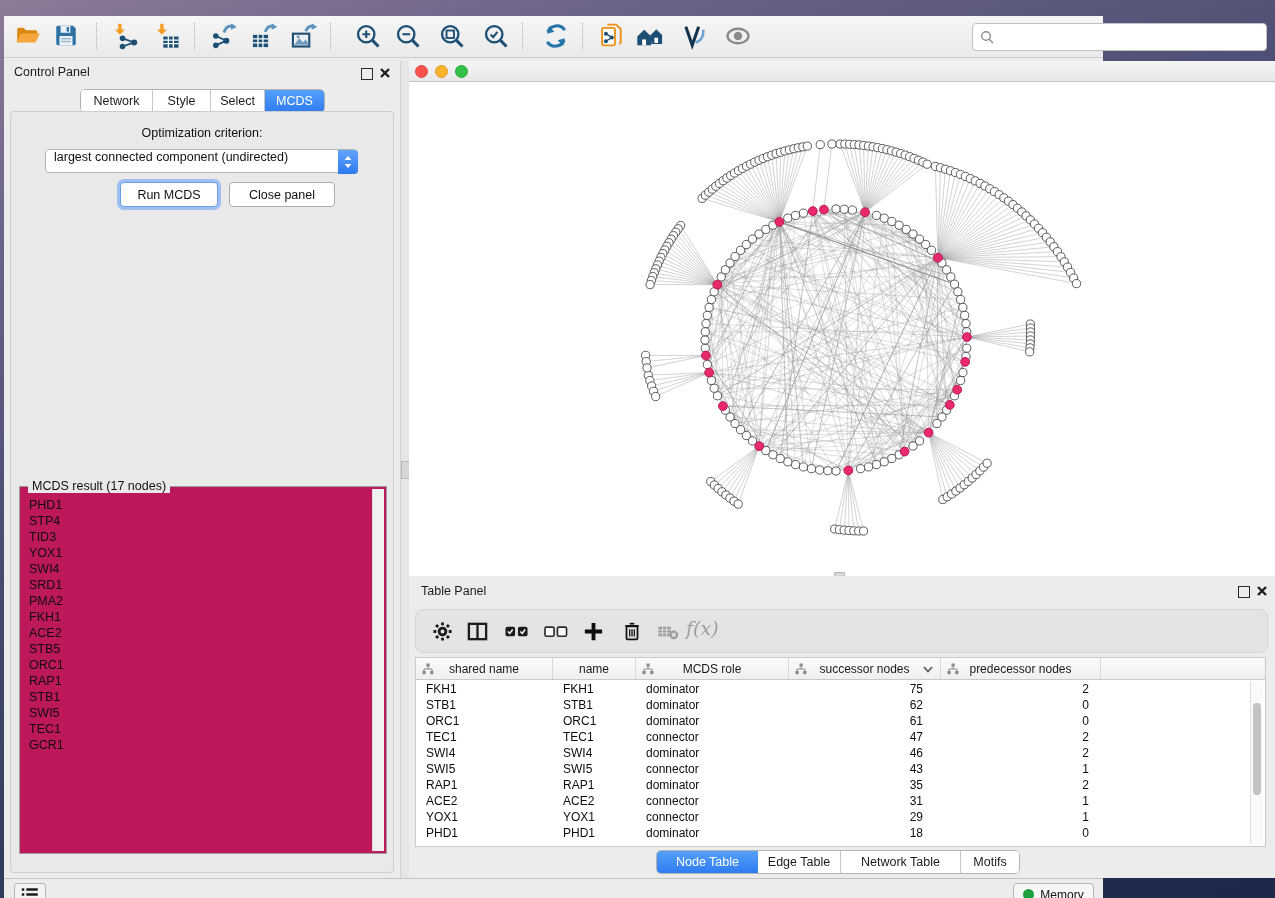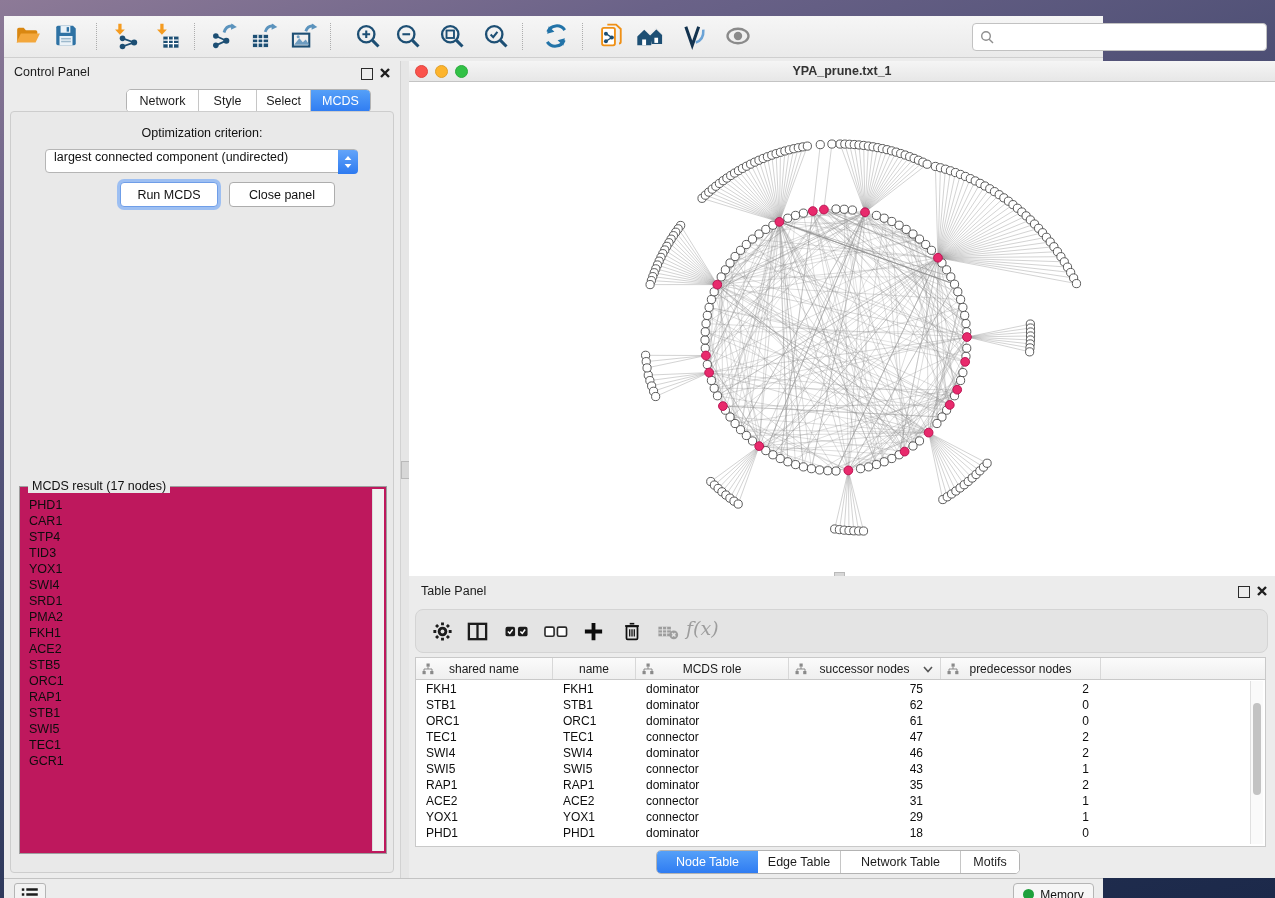--- a/index.html
+++ b/index.html
@@ -24,21 +24,21 @@
     border-left:1px solid #d2d2d2;border-right:1px solid #d2d2d2;}
   .vsplit .handle{position:absolute;left:0px;top:400px;width:7px;height:16px;background:#d7d7d7;border:1px solid #b9b9b9;}
   .hsplit-handle{position:absolute;left:830px;top:556px;width:9px;height:8px;background:#d7d7d7;border:1px solid #b9b9b9;}
 
   
   .cpanel{position:absolute;left:0;top:45px;width:396px;height:817px;}
   .panel-title{position:absolute;font-size:12.5px;color:#1c1c1c;}
   .float-btn{position:absolute;width:10px;height:10px;border:1.6px solid #2b2b2b;}
   .close-btn{position:absolute;width:12px;height:12px;}
   .cp-tabs{position:absolute;left:76px;top:28px;height:22px;display:flex;border:1px solid #b3b3b3;
-    border-radius:5px;overflow:hidden;background:#fff;margin-left:46px;}
+    border-radius:5px;overflow:hidden;background:#fff;}
   .seg-tab{display:flex;align-items:center;justify-content:center;font-size:12.5px;color:#1c1c1c;
     border-right:1px solid #c6c6c6;background:#fff;box-sizing:border-box;}
   .seg-tab:last-child{border-right:0;}
   .seg-tab.active{background:linear-gradient(#55a0f8,#2f7cf2);color:#fff;border-right:0;}
   .cp-card{position:absolute;left:6px;top:50px;width:382px;height:760px;background:#e9e9e9;
     border:1px solid #cdcdcd;border-radius:4px;}
   .opt-label{position:absolute;left:0;top:14px;width:100%;text-align:center;font-size:12.5px;color:#111;}
   .dropdown{position:absolute;left:34px;top:37px;width:313px;height:24px;background:#fff;
     border:1px solid #b5b5b5;border-radius:4px;display:flex;align-items:flex-start;box-sizing:border-box;}
   .dropdown .dd-text{flex:1;font-size:12.5px;color:#111;padding-left:8px;white-space:nowrap;overflow:hidden;}
@@ -262,21 +262,20 @@
             </svg>
         </span>
       </div>
       <div class="btn focused" style="left:83px;top:70px;width:98px">Run MCDS</div>
       <div class="btn" style="left:192px;top:70px;width:106px">Close panel</div>
 
       <div class="groupbox">
         <div class="legend">MCDS result (17 nodes)</div>
         <div class="mcds-list">
             <div>PHD1</div>
-            <div>CAR1</div>
             <div>STP4</div>
             <div>TID3</div>
             <div>YOX1</div>
             <div>SWI4</div>
             <div>SRD1</div>
             <div>PMA2</div>
             <div>FKH1</div>
             <div>ACE2</div>
             <div>STB5</div>
             <div>ORC1</div>
@@ -293,21 +292,20 @@
 
   <div class="vsplit">
       <div class="handle"></div>
     </div>
 
   <div class="netpanel">
     <div class="net-titlebar">
       <div class="tlight" style="left:6px;background:#fb534c;border:1px solid #df4740"></div>
       <div class="tlight" style="left:26px;background:#fdb42c;border:1px solid #dfa02b"></div>
       <div class="tlight" style="left:46px;background:#32c146;border:1px solid #2dab3f"></div>
-      <div class="net-title">YPA_prune.txt_1</div>
     </div>
     <svg class="netcanvas" width="866" height="494" viewBox="0 0 866 494">
         <g>
           <line x1="370.3967669069403" y1="139.8599390409301" x2="541.7961750857461" y2="194.8902686926753" stroke="#909090" stroke-width="0.8" stroke-opacity="0.38"></line>
           <line x1="370.3967669069403" y1="139.8599390409301" x2="545.5323438730486" y2="202.22291280497546" stroke="#909090" stroke-width="0.8" stroke-opacity="0.38"></line>
           <line x1="370.3967669069403" y1="139.8599390409301" x2="302.4115963653349" y2="217.51877373688185" stroke="#909090" stroke-width="0.8" stroke-opacity="0.38"></line>
           <line x1="370.3967669069403" y1="139.8599390409301" x2="331.50510980779507" y2="347.67567087665816" stroke="#909090" stroke-width="0.8" stroke-opacity="0.38"></line>
           <line x1="370.3967669069403" y1="139.8599390409301" x2="475.2243164016928" y2="379.80071965136096" stroke="#909090" stroke-width="0.8" stroke-opacity="0.38"></line>
           <line x1="370.3967669069403" y1="139.8599390409301" x2="510.5025426570783" y2="358.93723480362837" stroke="#909090" stroke-width="0.8" stroke-opacity="0.38"></line>
           <line x1="370.3967669069403" y1="139.8599390409301" x2="402.45304778927004" y2="386.6796298454582" stroke="#909090" stroke-width="0.8" stroke-opacity="0.38"></line>

